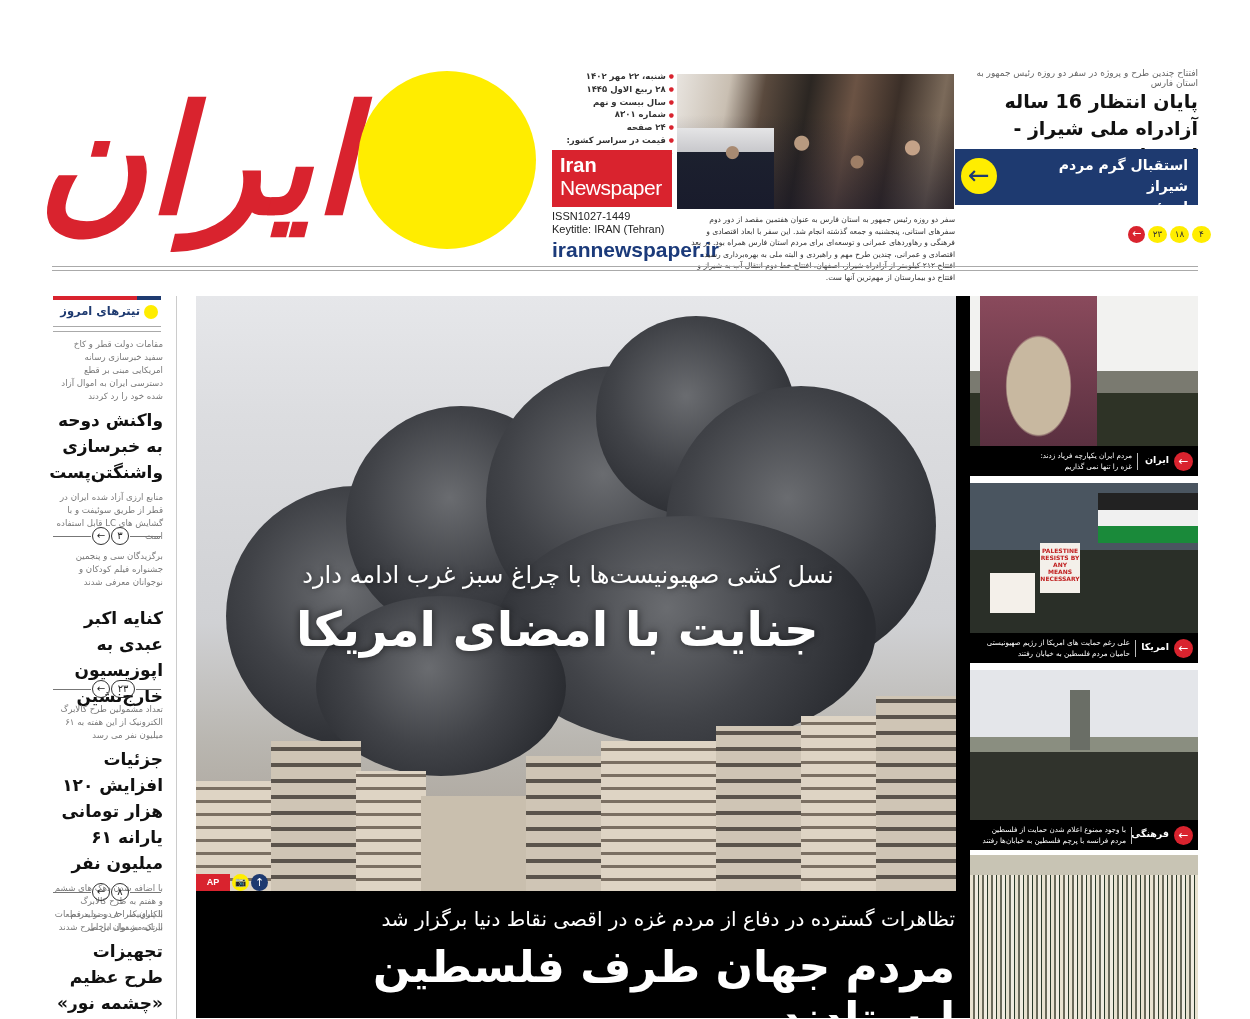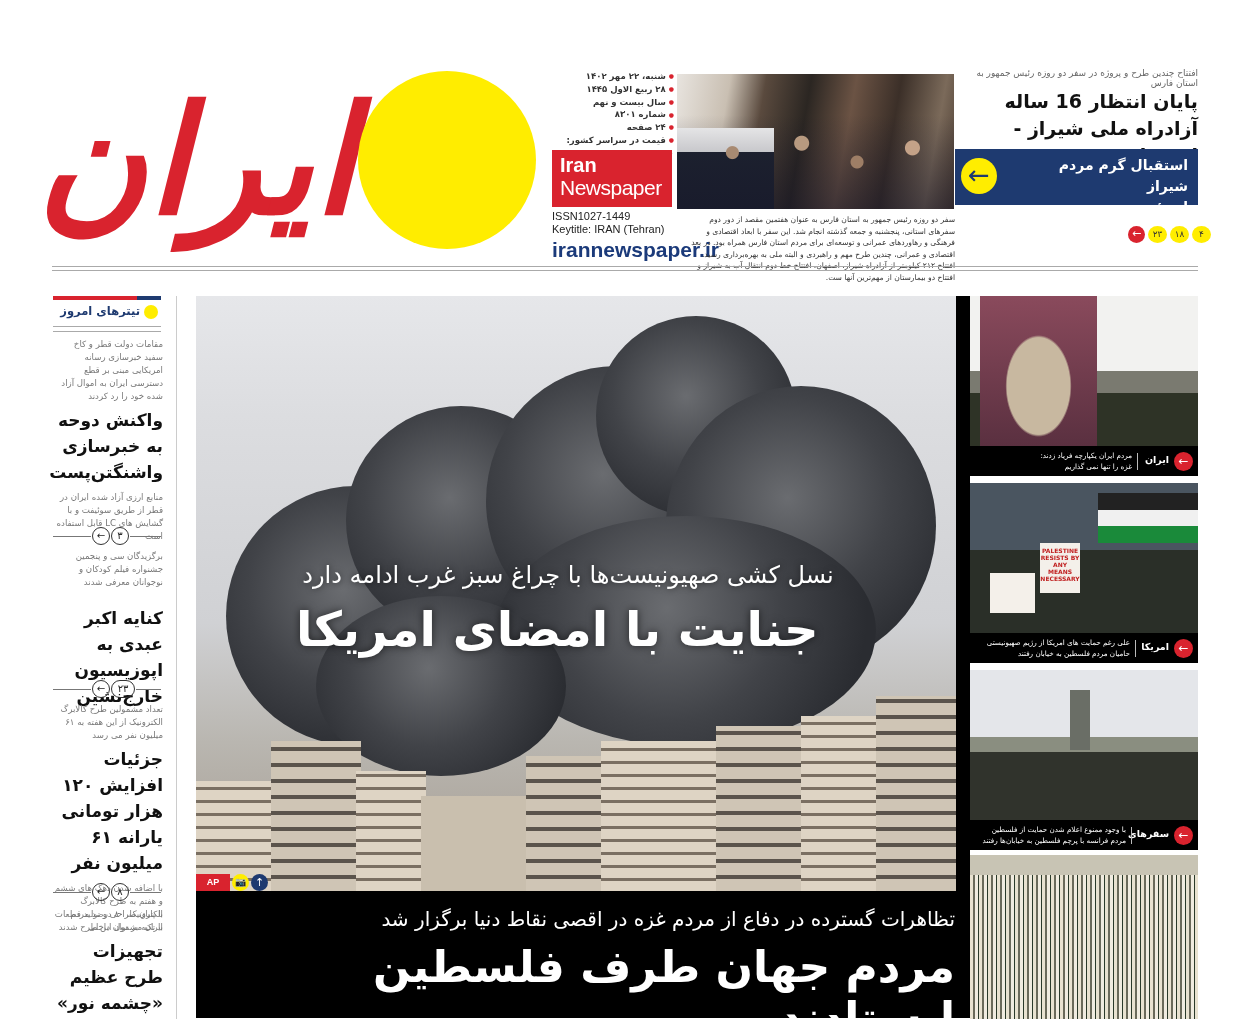--- a/index.html
+++ b/index.html
@@ -258,21 +258,21 @@
     </div>
   </div>
 </div>
 
 <div class="abs rc" style="top:670px;height:180px">
   <div class="ph" style="height:150px;background:linear-gradient(180deg,#e4e6ea 0 45%, #8a8e80 45% 55%, #30332c 55% 100%)">
     <div style="position:absolute;left:100px;top:20px;width:20px;height:60px;background:#6a6e66"></div>
   </div>
   <div class="cap">
     <div class="arr">←</div>
-    <div class="cty">سفرهای</div>
+    <div class="cty">فرهنگی</div>
     <div class="sep" style="right:66px"></div>
     <div class="txt" style="right:72px">
       <div>با وجود ممنوع اعلام شدن حمایت از فلسطین</div>
       <div>مردم فرانسه با پرچم فلسطین به خیابان‌ها رفتند</div>
     </div>
   </div>
 </div>
 
 <div class="abs" style="left:970px;top:855px;width:228px;height:164px;background:linear-gradient(180deg,#c8c4b4 0 15%, #d8d2c0 15% 100%);overflow:hidden">
   <div style="position:absolute;left:0;top:20px;width:100%;height:144px;background:repeating-linear-gradient(90deg,#e8e2d0 0 3px,#6a6a5a 3px 5px,#f0ece0 5px 8px,#2a3a2a 8px 9px)"></div>

